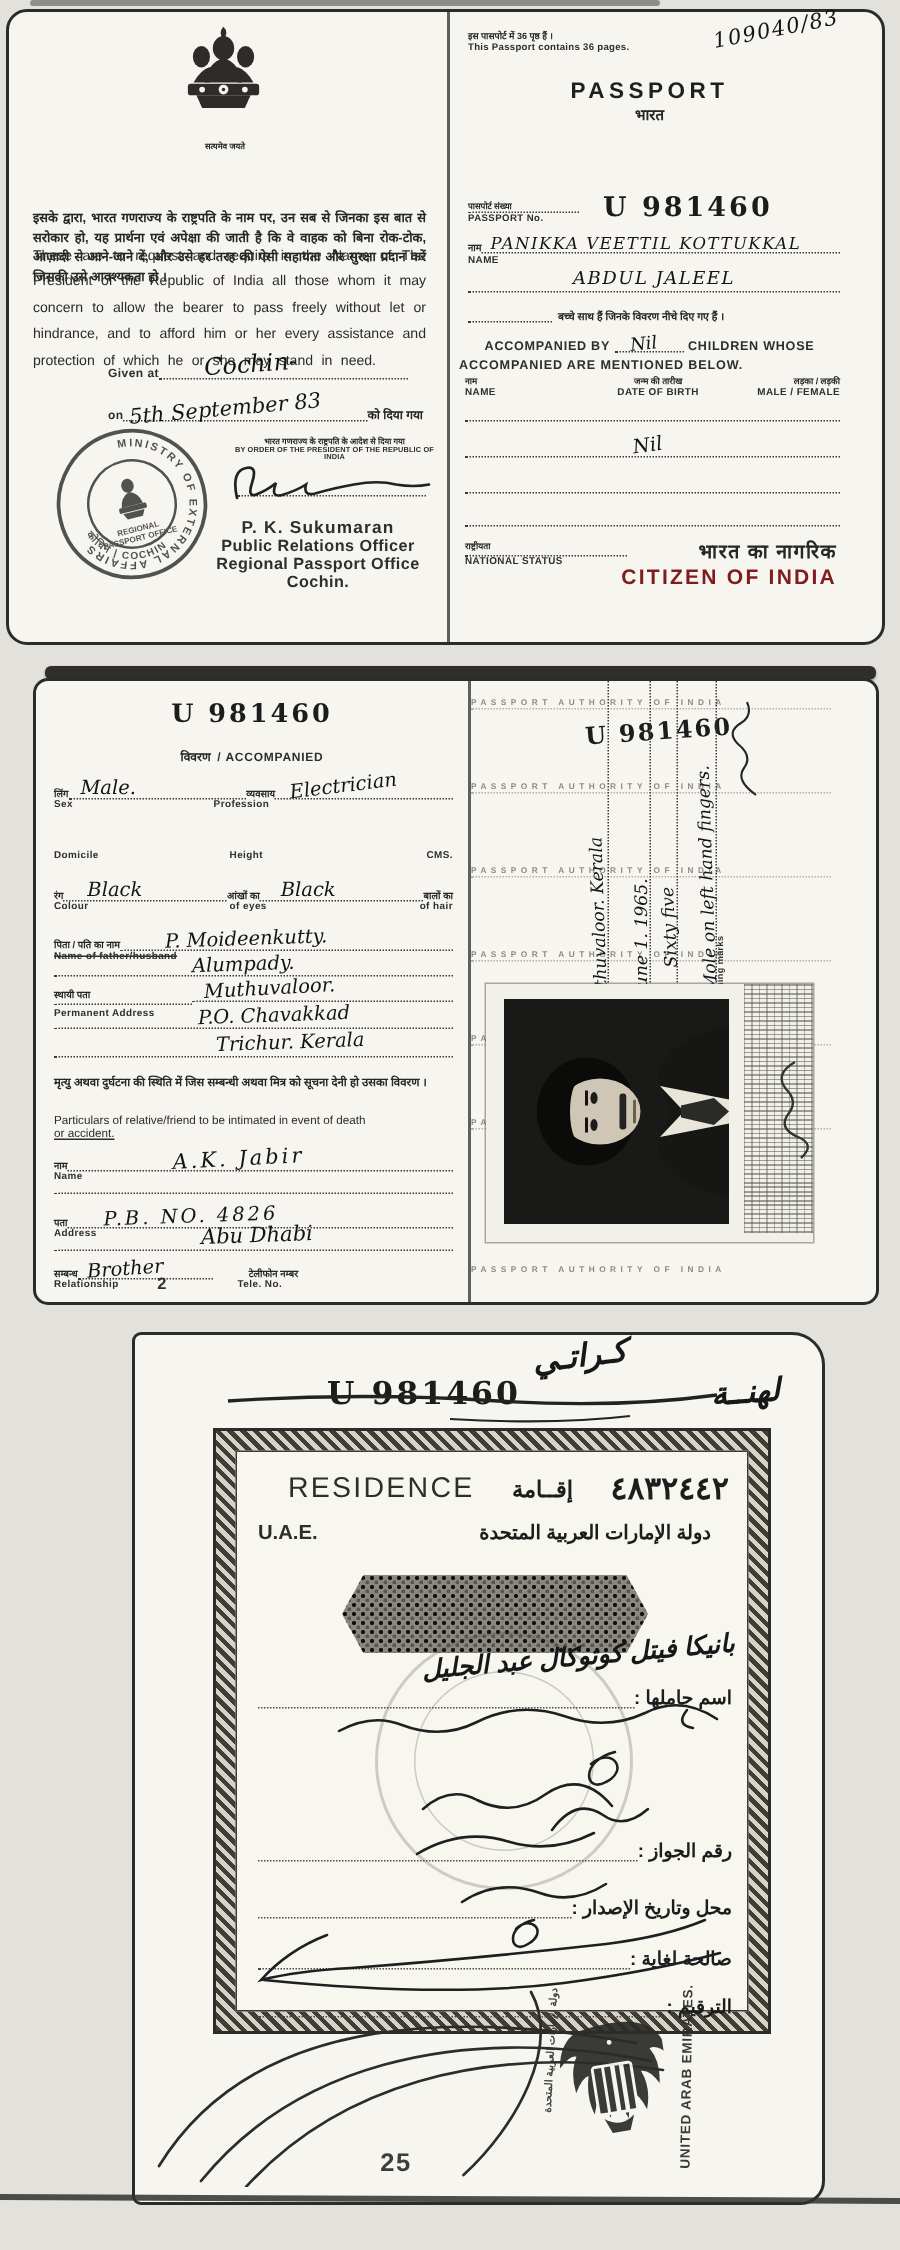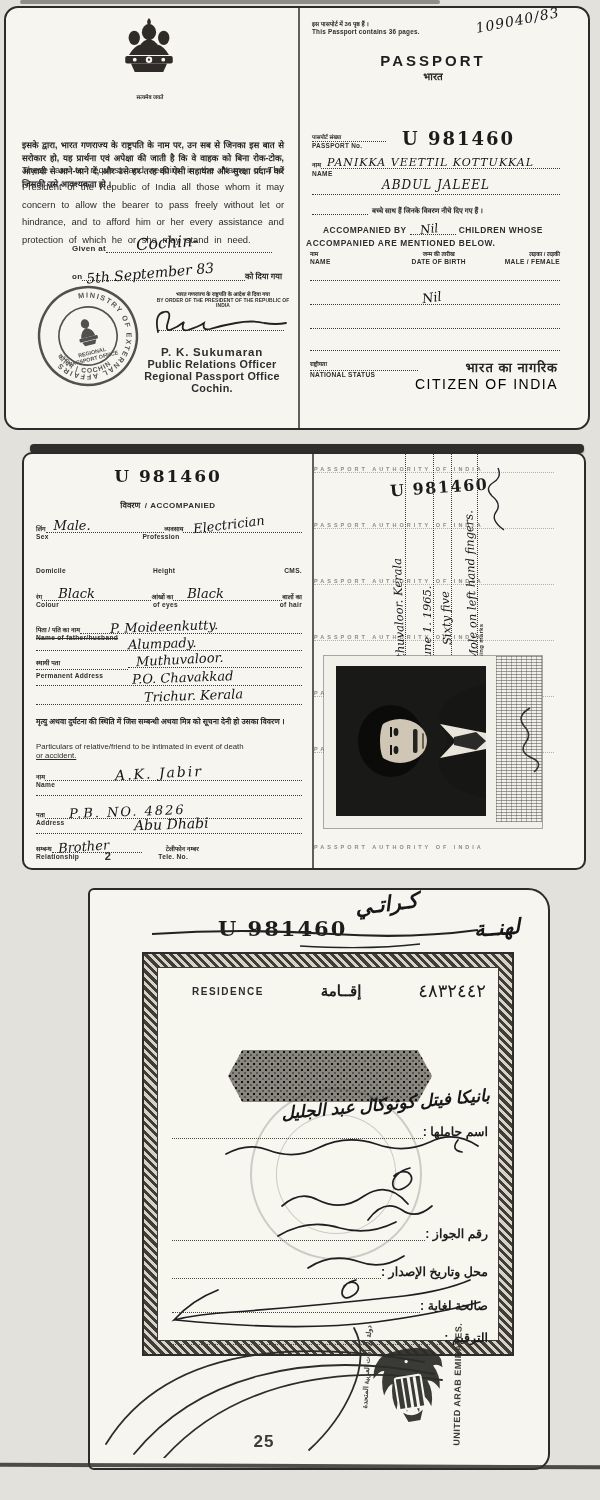--- a/index.html
+++ b/index.html
@@ -188,21 +188,21 @@
     <div class="abs dotl" style="left:10px;right:6px;top:320px;"></div>
     <div class="abs dotl" style="left:10px;right:6px;top:342px;"></div>
 
     <div class="abs" style="left:10px;top:352px;width:110px;">
       <div class="hi" style="font-size:5.8px;">राष्ट्रीयता</div>
       <div class="dotl" style="width:108px;height:2px;"></div>
       <div class="lab" style="font-size:6.6px;">NATIONAL STATUS</div>
     </div>
     <div class="abs" style="right:8px;top:350px;text-align:right;">
       <div class="hi" style="font-size:13px;letter-spacing:1px;">भारत का नागरिक</div>
-      <div style="font-size:14px;font-weight:400;letter-spacing:1.5px;color:#000000;">CITIZEN OF INDIA</div>
+      <div style="font-size:14px;font-weight:700;letter-spacing:1.5px;color:#7f1d1d;">CITIZEN OF INDIA</div>
     </div>
   </div>
 </div>
 
 <div class="abs" style="left:30px;top:444px;width:554px;height:9px;background:#1c1b19;border-radius:4px;opacity:.9;box-shadow:0 1px 2px rgba(0,0,0,.4);"></div>
 <div class="abs bindlines" style="left:548px;top:458px;width:36px;height:402px;opacity:.65;"></div>
 
 <div class="abs page" style="left:22px;top:452px;width:560px;height:414px;border-radius:10px;">
   <div class="abs" style="left:288px;top:0;bottom:0;width:2px;background:#3a3a3a;opacity:.8;"></div>
 
@@ -387,25 +387,29 @@
   <div class="abs serifnum" style="left:128px;top:26px;font-size:21px;letter-spacing:2px;">U 981460</div>
   <svg class="abs" style="left:60px;top:30px;" width="330" height="30">
     <path d="M2 14 q90-6 180 0 q80 5 146-4" fill="none" stroke="#222" stroke-width="2.2"></path>
     <path d="M150 26 q70 4 120-2" fill="none" stroke="#222" stroke-width="1.4"></path>
   </svg>
 
   <div class="abs" style="left:52px;top:62px;width:372px;height:404px;box-sizing:border-box;border:2px solid #2c2c2a;padding:13px;background:repeating-linear-gradient(45deg,#403d38 0 3px,#d6d2c6 3px 6px);">
     <div style="position:relative;width:100%;height:100%;background:#f7f6ef;border:1.5px solid #3a3a38;box-sizing:border-box;">
 
       <div class="abs row" style="left:14px;right:12px;top:12px;align-items:center;justify-content:space-between;">
-        <span style="font-size:10px;font-weight:700;letter-spacing:1.5px;color:#2e2e2c;padding-left:20px;">RESIDENCE</span>
+        <span style="font-size:19px;font-weight:400;letter-spacing:1.5px;color:#2e2e2c;padding-left:20px;">RESIDENCE</span>
         <span class="arab" style="font-size:15px;font-weight:700;">إقــامة</span>
-        <span class="arab" style="font-size:18px;font-weight:400;letter-spacing:2px;">٤٨٣٢٤٤٢</span>
-      </div>
-
+        <span class="arab" style="font-size:21px;font-weight:700;letter-spacing:2px;">٤٨٣٢٤٤٢</span>
+      </div>
+
+      <div class="abs row" style="left:14px;right:24px;top:46px;align-items:center;justify-content:space-between;">
+        <span style="font-size:13.5px;font-weight:700;color:#2e2e2c;">U.A.E.</span>
+        <span class="arab" style="font-size:13px;font-weight:700;">دولة الإمارات العربية المتحدة</span>
+      </div>
 
       <div class="abs" style="left:70px;top:82px;width:204px;height:52px;clip-path:polygon(7% 0,93% 0,100% 50%,93% 100%,7% 100%,0 50%);background:radial-gradient(circle at 2px 2px,#111 1.2px,transparent 1.6px),radial-gradient(circle at 5px 5px,#555 1.2px,transparent 1.6px),#8a877e;background-size:6px 6px;"></div>
 
       <div class="abs" style="left:92px;top:120px;width:168px;height:168px;border:2px solid rgba(70,70,66,.4);border-radius:50%;opacity:.6;transform:rotate(12deg);">
         <div style="position:absolute;inset:24px;border:1.4px solid rgba(70,70,66,.42);border-radius:50%;"></div>
       </div>
 
       <div class="abs row arab" style="right:10px;left:14px;top:156px;direction:rtl;">
         <span style="font-size:12.5px;font-weight:700;">اسم حاملها :</span>
         <span class="dotfill" style="border-bottom:1.4px dotted #4a4a46;"></span>

